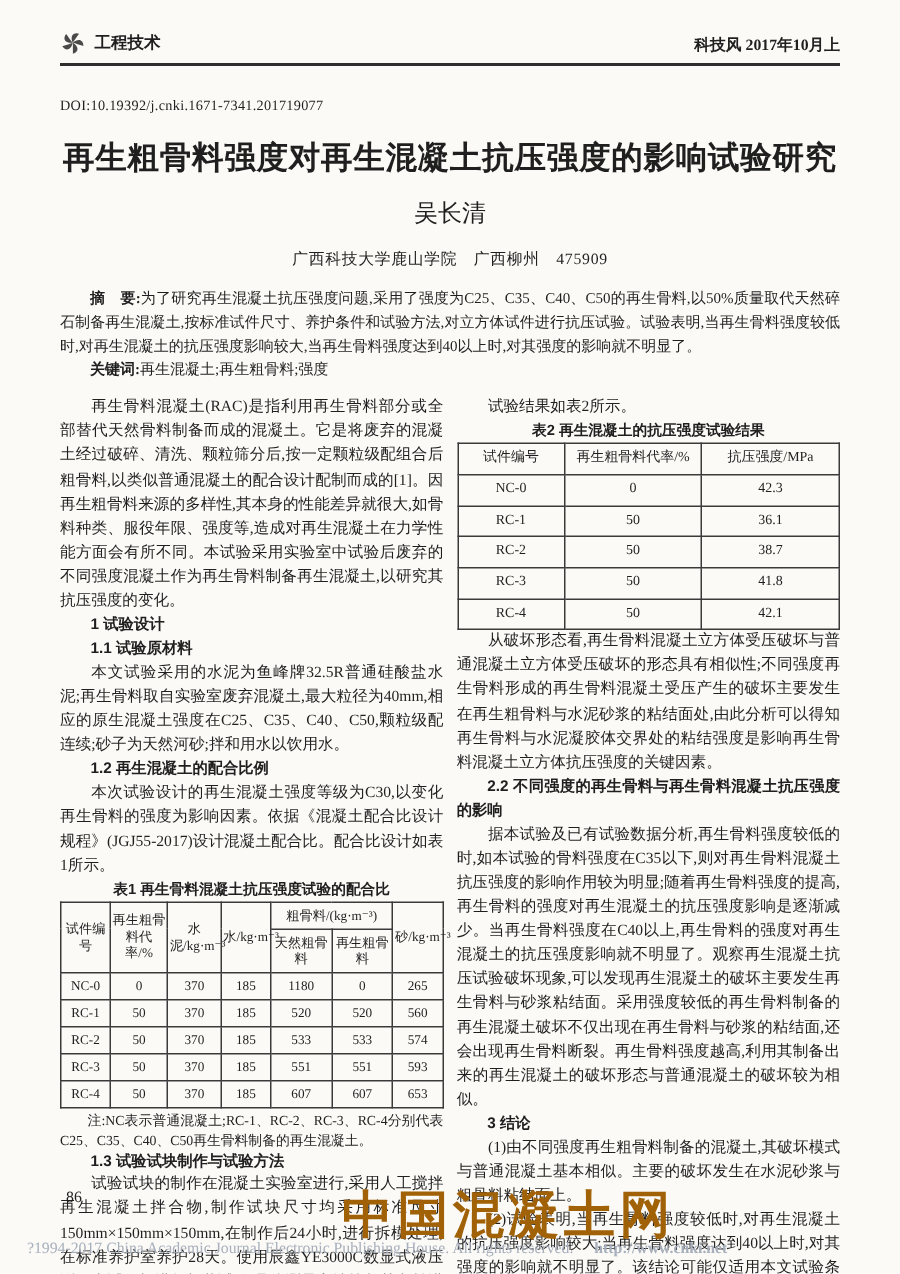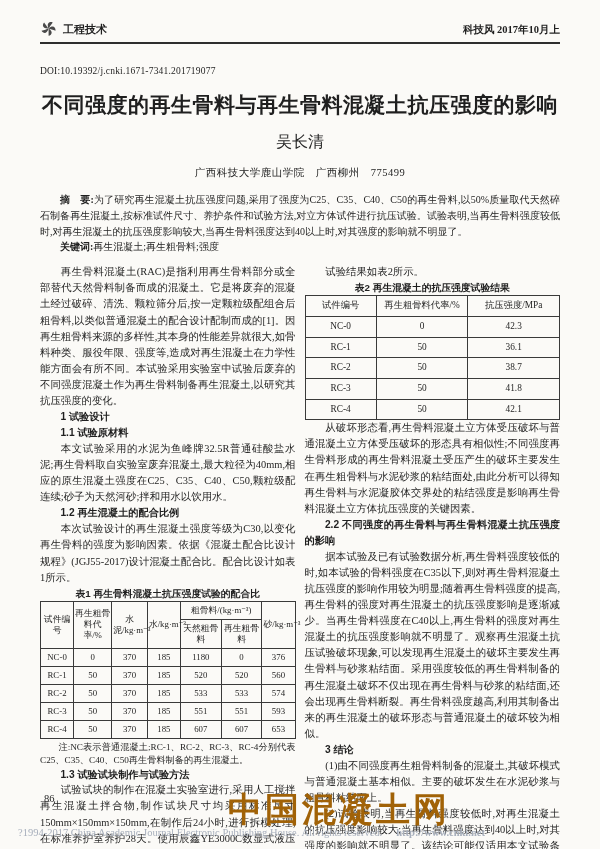--- a/index.html
+++ b/index.html
@@ -11,21 +11,21 @@
     color: #1f1f1f;
     font-family: "Liberation Serif", "DejaVu Serif", serif;
     overflow: hidden;
   }
   .inner { padding: 20px 40px 0 40px; }
 
   .header {
     display: flex; justify-content: space-between; align-items: flex-end;
     font-size: 11px; border-bottom: 2px solid #2e2e2e; padding-bottom: 5px;
   }
-  .header-left { display: flex; align-items: flex-end; gap: 6px; font-weight: bold; }
+  .header-left { display: flex; align-items: center; gap: 6px; font-weight: bold; }
   .header-left .logo { display: inline-flex; }
   .header-right { font-size: 10.5px; font-weight: bold; }
 
   .doi { font-size: 9.5px; margin-top: 22px; letter-spacing: 0.2px; }
 
   .title {
     font-family: "Liberation Sans", "DejaVu Sans", sans-serif;
     font-size: 21px; font-weight: bold; text-align: center;
     margin: 15px 0 0 0; letter-spacing: 0.5px;
   }
@@ -87,23 +87,23 @@
             </g>
           </svg>
         </span>
         <span>工程技术</span>
       </div>
       <div class="header-right">科技风 2017年10月上</div>
     </div>
 
     <div class="doi">DOI:10.19392/j.cnki.1671-7341.201719077</div>
 
-    <h1 class="title">不同强度的再生骨料与再生骨料混凝土抗压强度的影响</h1>
+    <h1 class="title">再生粗骨料强度对再生混凝土抗压强度的影响试验研究</h1>
     <div class="author">吴长清</div>
-    <div class="affiliation">广西科技大学鹿山学院　广西柳州　775499</div>
+    <div class="affiliation">广西科技大学鹿山学院　广西柳州　475909</div>
 
     <div class="abstract">
       <p><span class="lbl">摘　要:</span><span>为了研究再生混凝土抗压强度问题,采用了强度为C25、C35、C40、C50的再生骨料,以50%质量取代天然碎石制备再生混凝土,按标准试件尺寸、养护条件和试验方法,对立方体试件进行抗压试验。试验表明,当再生骨料强度较低时,对再生混凝土的抗压强度影响较大,当再生骨料强度达到40以上时,对其强度的影响就不明显了。</span></p>
       <p><span class="lbl">关键词:</span><span>再生混凝土;再生粗骨料;强度</span></p>
     </div>
 
     <div class="columns">
 
       <div class="col">
         <p class="para">再生骨料混凝土(RAC)是指利用再生骨料部分或全部替代天然骨料制备而成的混凝土。它是将废弃的混凝土经过破碎、清洗、颗粒筛分后,按一定颗粒级配组合后粗骨料,以类似普通混凝土的配合设计配制而成的[1]。因再生粗骨料来源的多样性,其本身的性能差异就很大,如骨料种类、服役年限、强度等,造成对再生混凝土在力学性能方面会有所不同。本试验采用实验室中试验后废弃的不同强度混凝土作为再生骨料制备再生混凝土,以研究其抗压强度的变化。</p>
@@ -128,21 +128,21 @@
               <th>天然粗骨料</th>
               <th>再生粗骨料</th>
             </tr>
             <tr>
               <td>NC-0</td>
               <td>0</td>
               <td>370</td>
               <td>185</td>
               <td>1180</td>
               <td>0</td>
-              <td>376</td>
+              <td>265</td>
             </tr>
             <tr>
               <td>RC-1</td>
               <td>50</td>
               <td>370</td>
               <td>185</td>
               <td>520</td>
               <td>520</td>
               <td>560</td>
             </tr>

